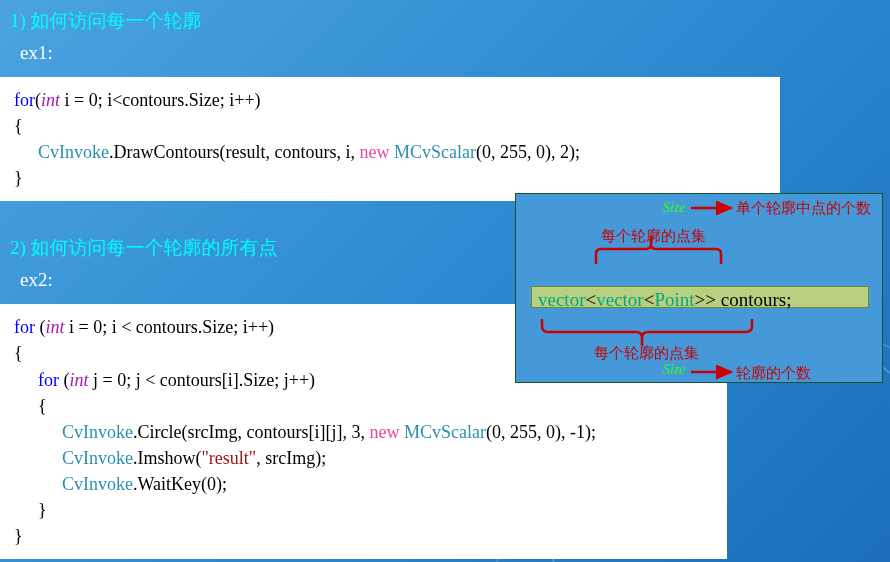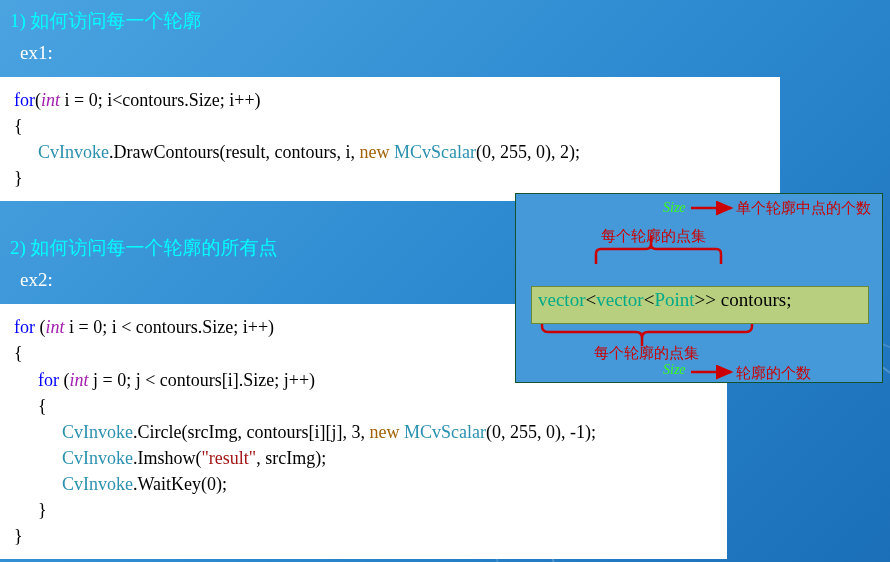--- a/index.html
+++ b/index.html
@@ -47,38 +47,38 @@
       font-family: "Times New Roman", serif;
       font-size: 18px;
       line-height: 1.45;
       color: #000;
       position: relative;
     }
     .code-block.b1 { width: 780px; }
     .code-block.b2 { width: 727px; }
     .kw-for   { color: #0000ff; }
     .kw-int   { color: #a21caf; font-style: italic; }
-    .kw-new   { color: #a16207; }
+    .kw-new   { color: #ec4899; }
     .type     { color: #2b91af; }
     .string   { color: #a31515; }
     .diagram {
       position: absolute;
       top: 193px;
       right: 7px;
       width: 368px;
       height: 190px;
       background: #4699d8;
       border: 1px solid #14532d;
     }
     .diag-codebox {
       position: absolute;
       top: 92px;
       left: 15px;
       width: 338px;
-      height: 38px;
+      height: 22px;
       background: #b7cf7f;
       border: 1px solid #6a8a3a;
       font-family: "Times New Roman", serif;
       font-size: 19px;
       padding: 2px 6px;
       color: #000;
     }
     .diag-vector { color: #00aa88; }
     .diag-point  { color: #00aa88; }
     .diag-annot {

